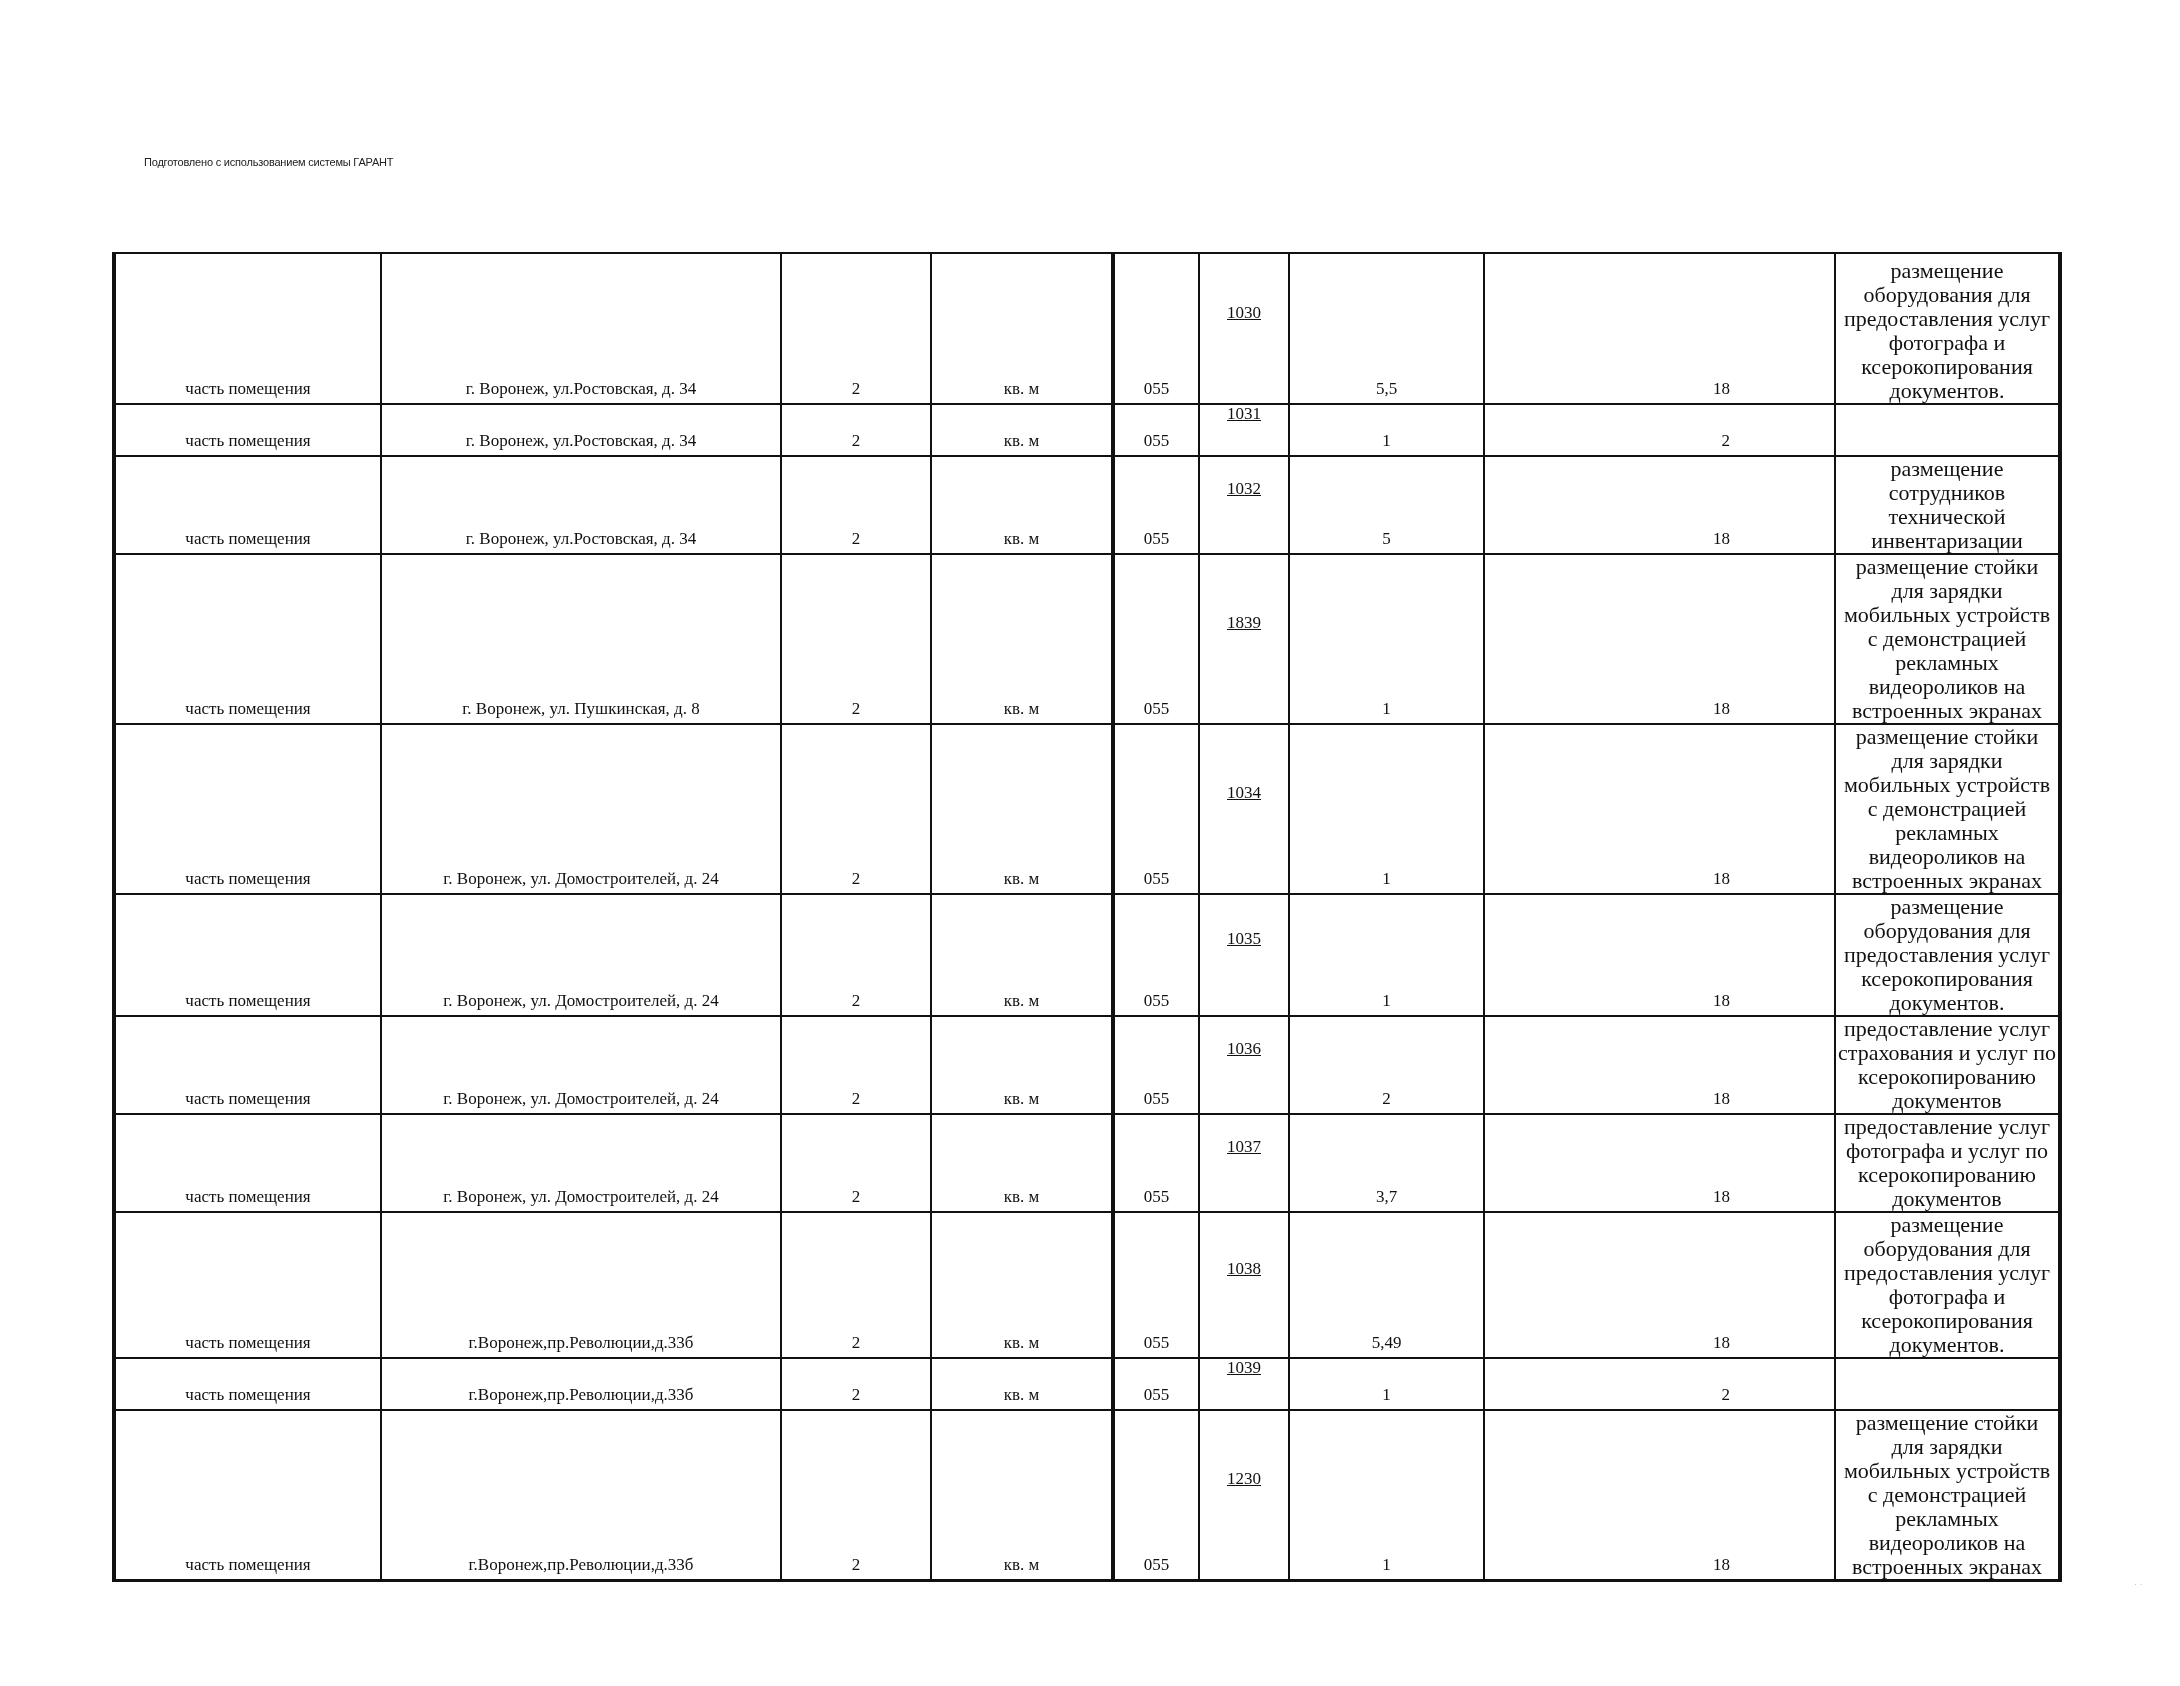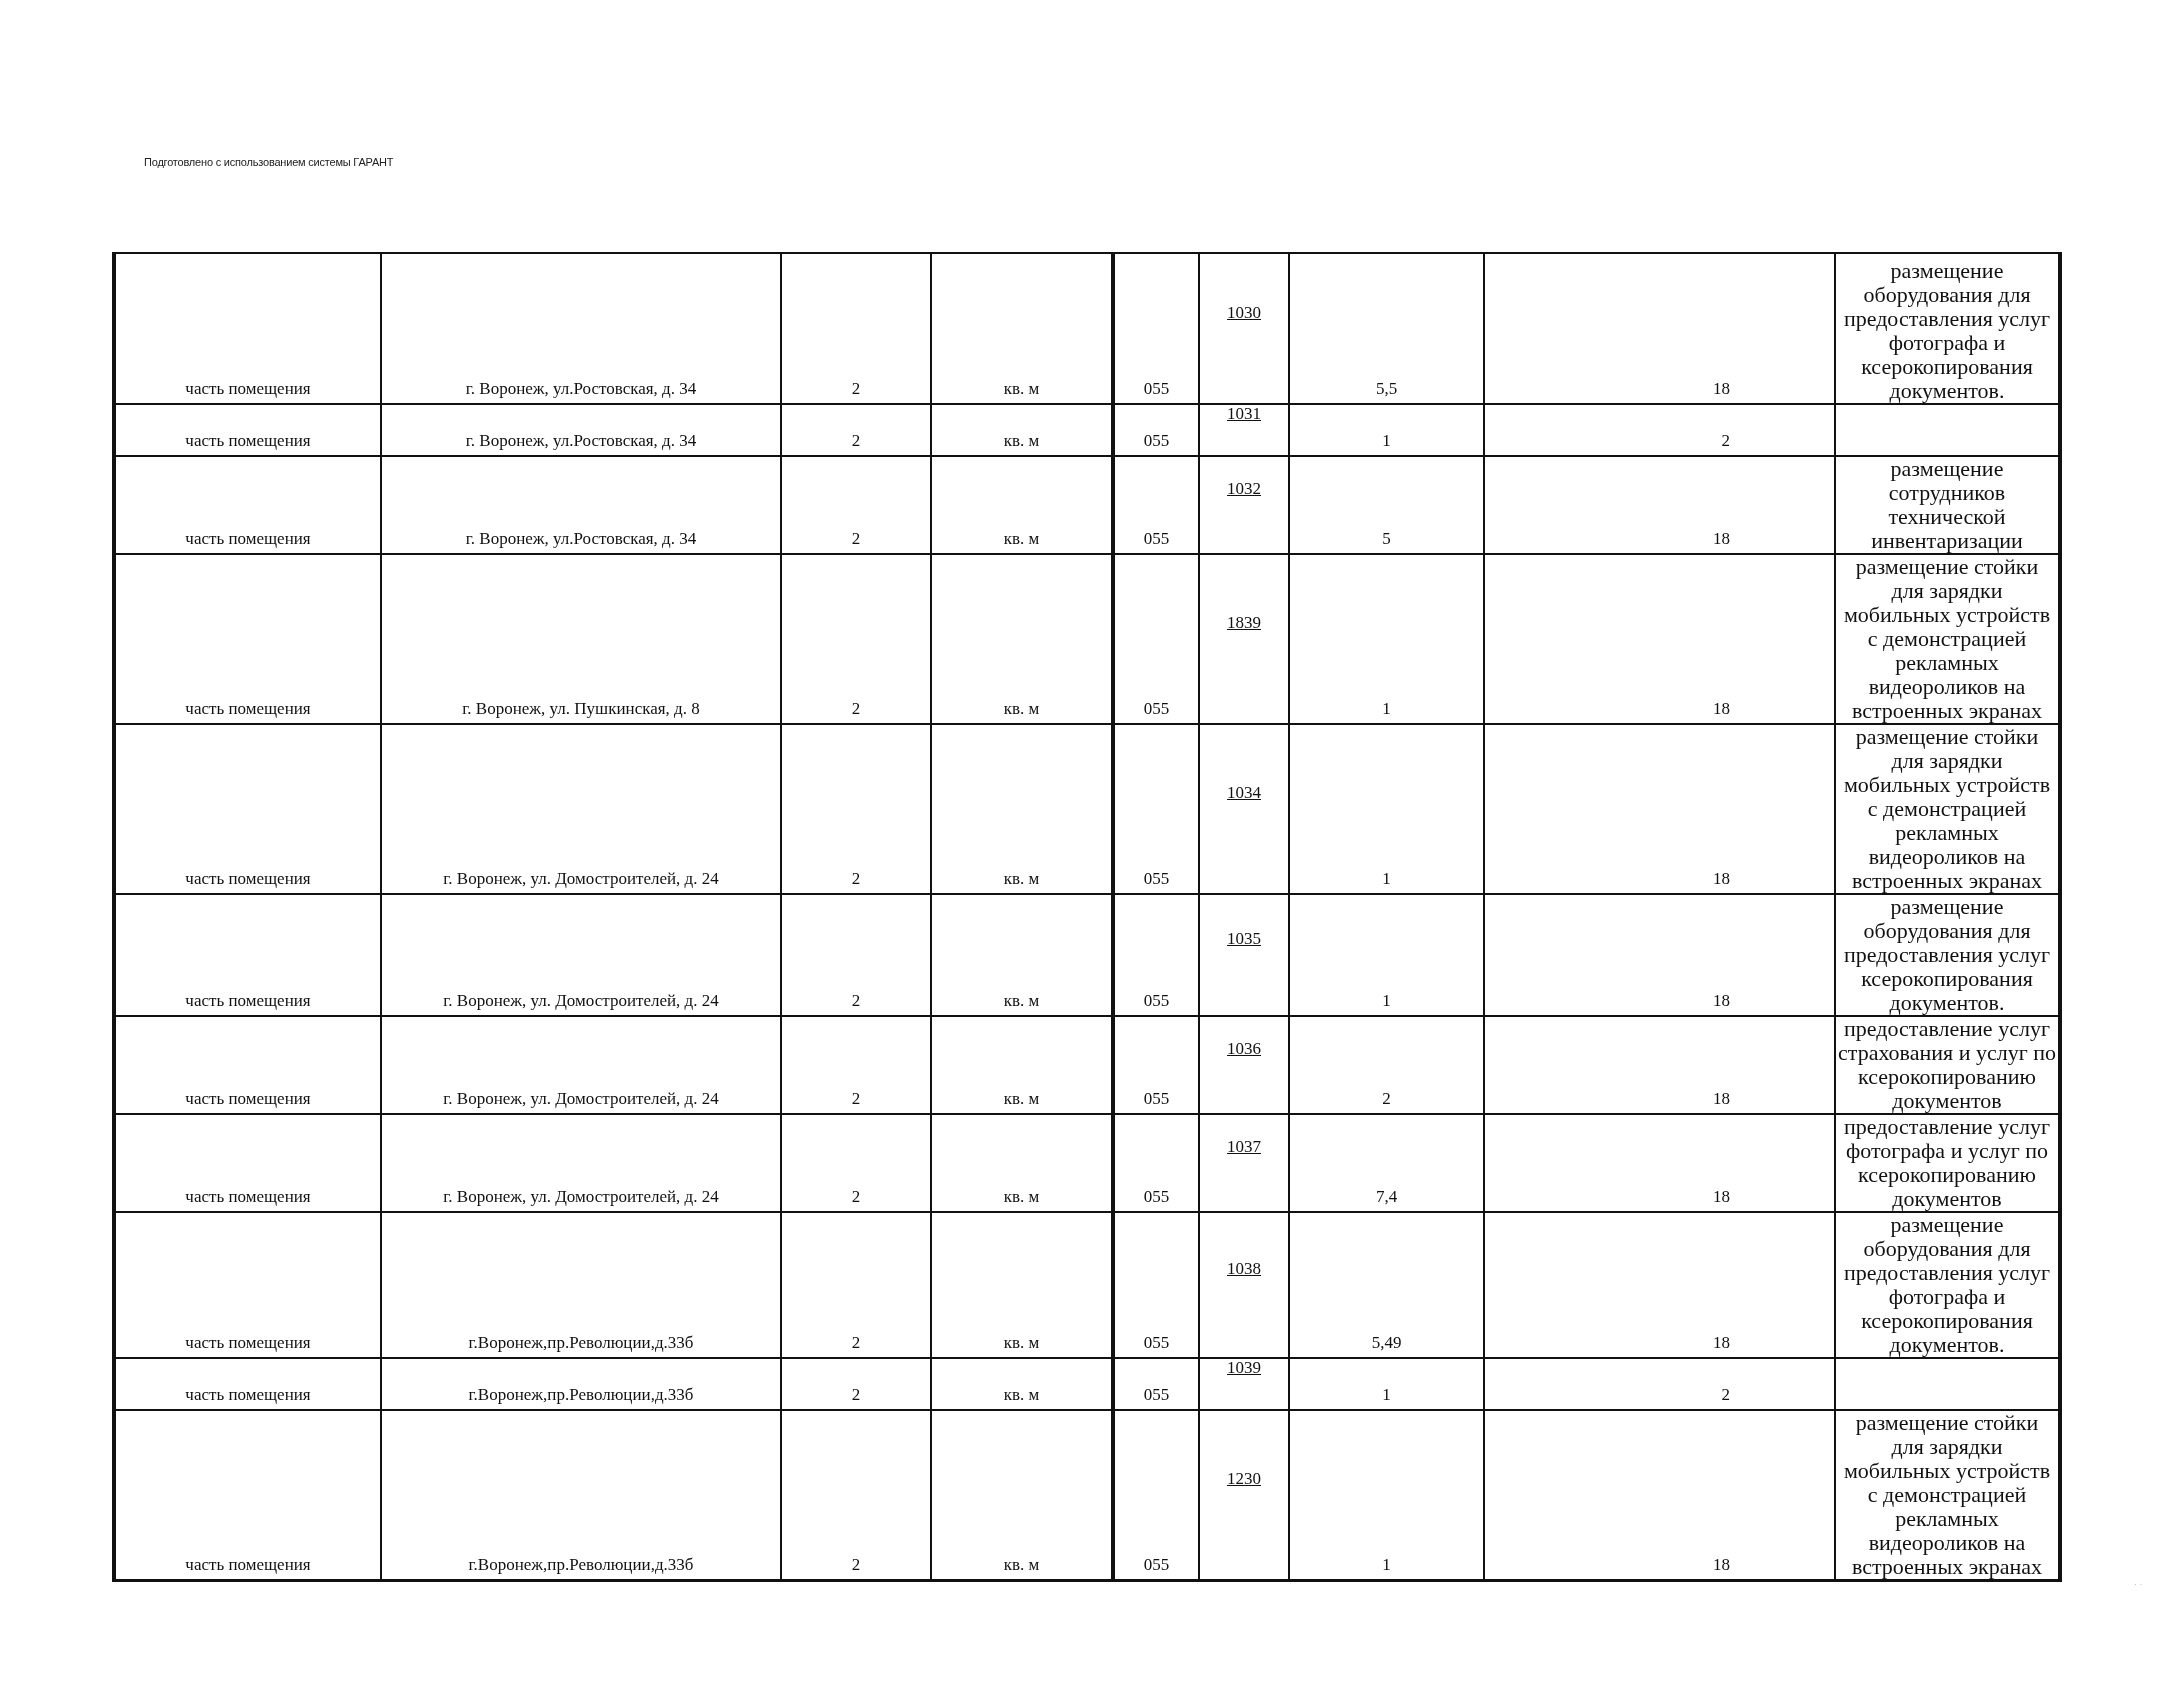--- a/index.html
+++ b/index.html
@@ -128,21 +128,21 @@
       </tr>
       <tr style="height: 93px;">
         <td class="thick-left">часть помещения</td>
         <td class="">г. Воронеж, ул. Домостроителей, д. 24</td>
         <td class="">2</td>
         <td class="">кв. м</td>
         <td class="thick-left">055</td>
         <td class="num thin">
           <span>1037</span>
         </td>
-        <td class="">7,4</td>
+        <td class="">3,7</td>
         <td class="right">18</td>
         <td class="purpose outer-right">предоставление услуг фотографа и услуг по ксерокопированию документов</td>
       </tr>
       <tr style="height: 143px;">
         <td class="thick-left">часть помещения</td>
         <td class="">г.Воронеж,пр.Революции,д.33б</td>
         <td class="">2</td>
         <td class="">кв. м</td>
         <td class="thick-left">055</td>
         <td class="num thin">

